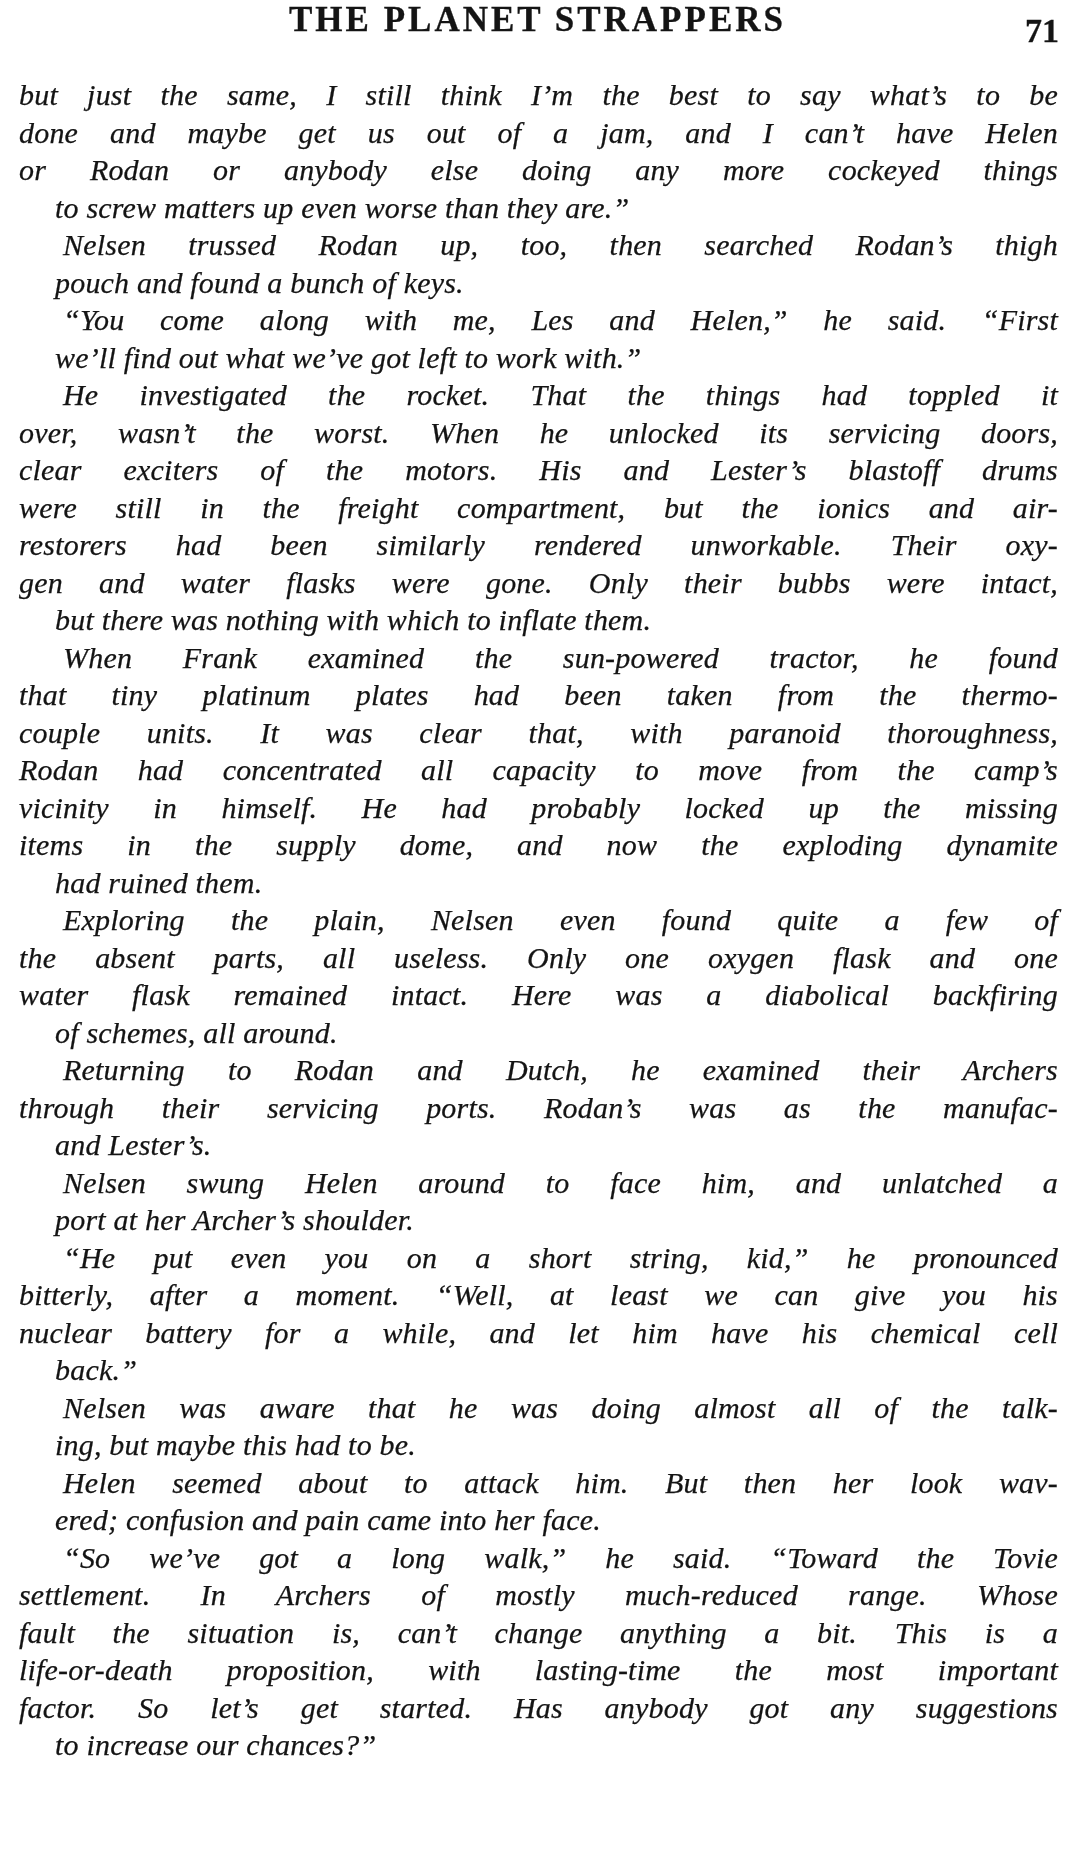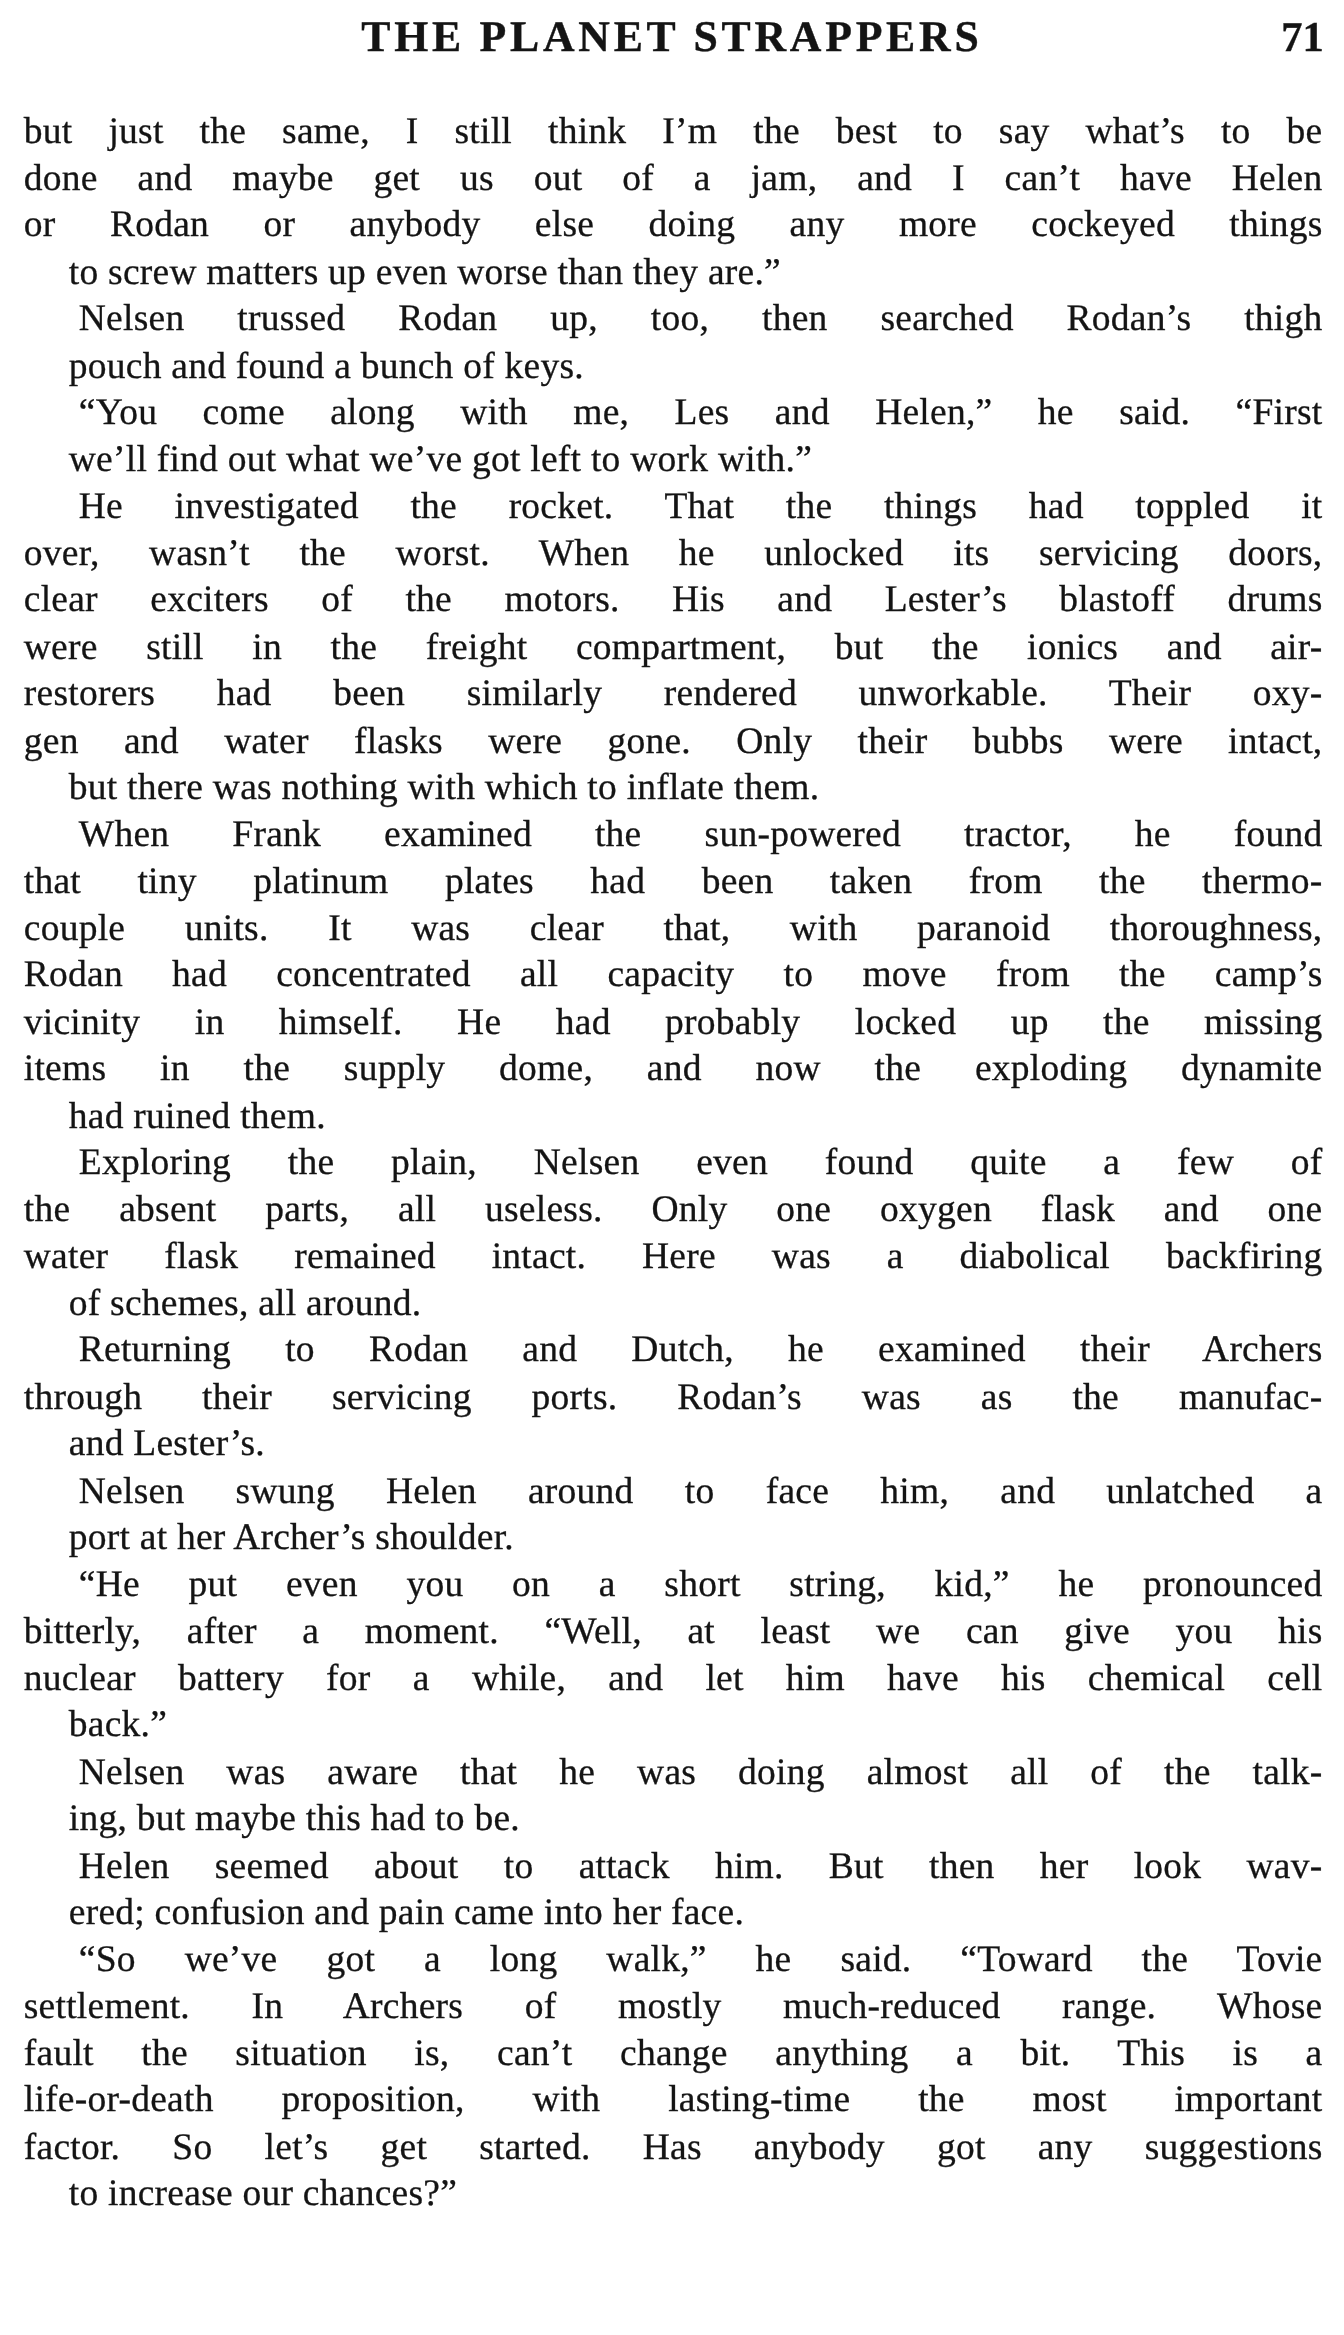--- a/index.html
+++ b/index.html
@@ -8,21 +8,21 @@
     width: 1075px;
     height: 1868px;
     background: #ffffff;
     color: #141414;
     font-family: "Liberation Serif", "DejaVu Serif", serif;
     overflow: hidden;
     box-sizing: border-box;
   }
   .page-header {
     position: relative;
-    padding-top: 10px;
+    padding-top: 0;
     height: 52px;
   }
   .page-title {
     text-align: center;
     font-size: 35px;
     font-weight: 700;
     letter-spacing: 3px;
     -webkit-text-stroke: 0.3px #141414;
   }
   .page-number {
@@ -35,21 +35,21 @@
     -webkit-text-stroke: 0.3px #141414;
   }
   .page-body {
     margin-top: 24px;
     padding: 0 17px 0 19px;
     font-size: 30px;
     line-height: 37.5px;
     letter-spacing: 0.2px;
     -webkit-text-stroke: 0.25px #141414;
   }
-  .paragraph { margin: 0; }
+  .paragraph { margin: 0; font-style: italic; }
   .text-line {
     text-align: justify;
     text-align-last: justify;
   }
   .text-line.last-line {
     text-align-last: left;
     margin-left: 36px;
   }
   .paragraph.indented .text-line.first-line {
     text-indent: 44px;

